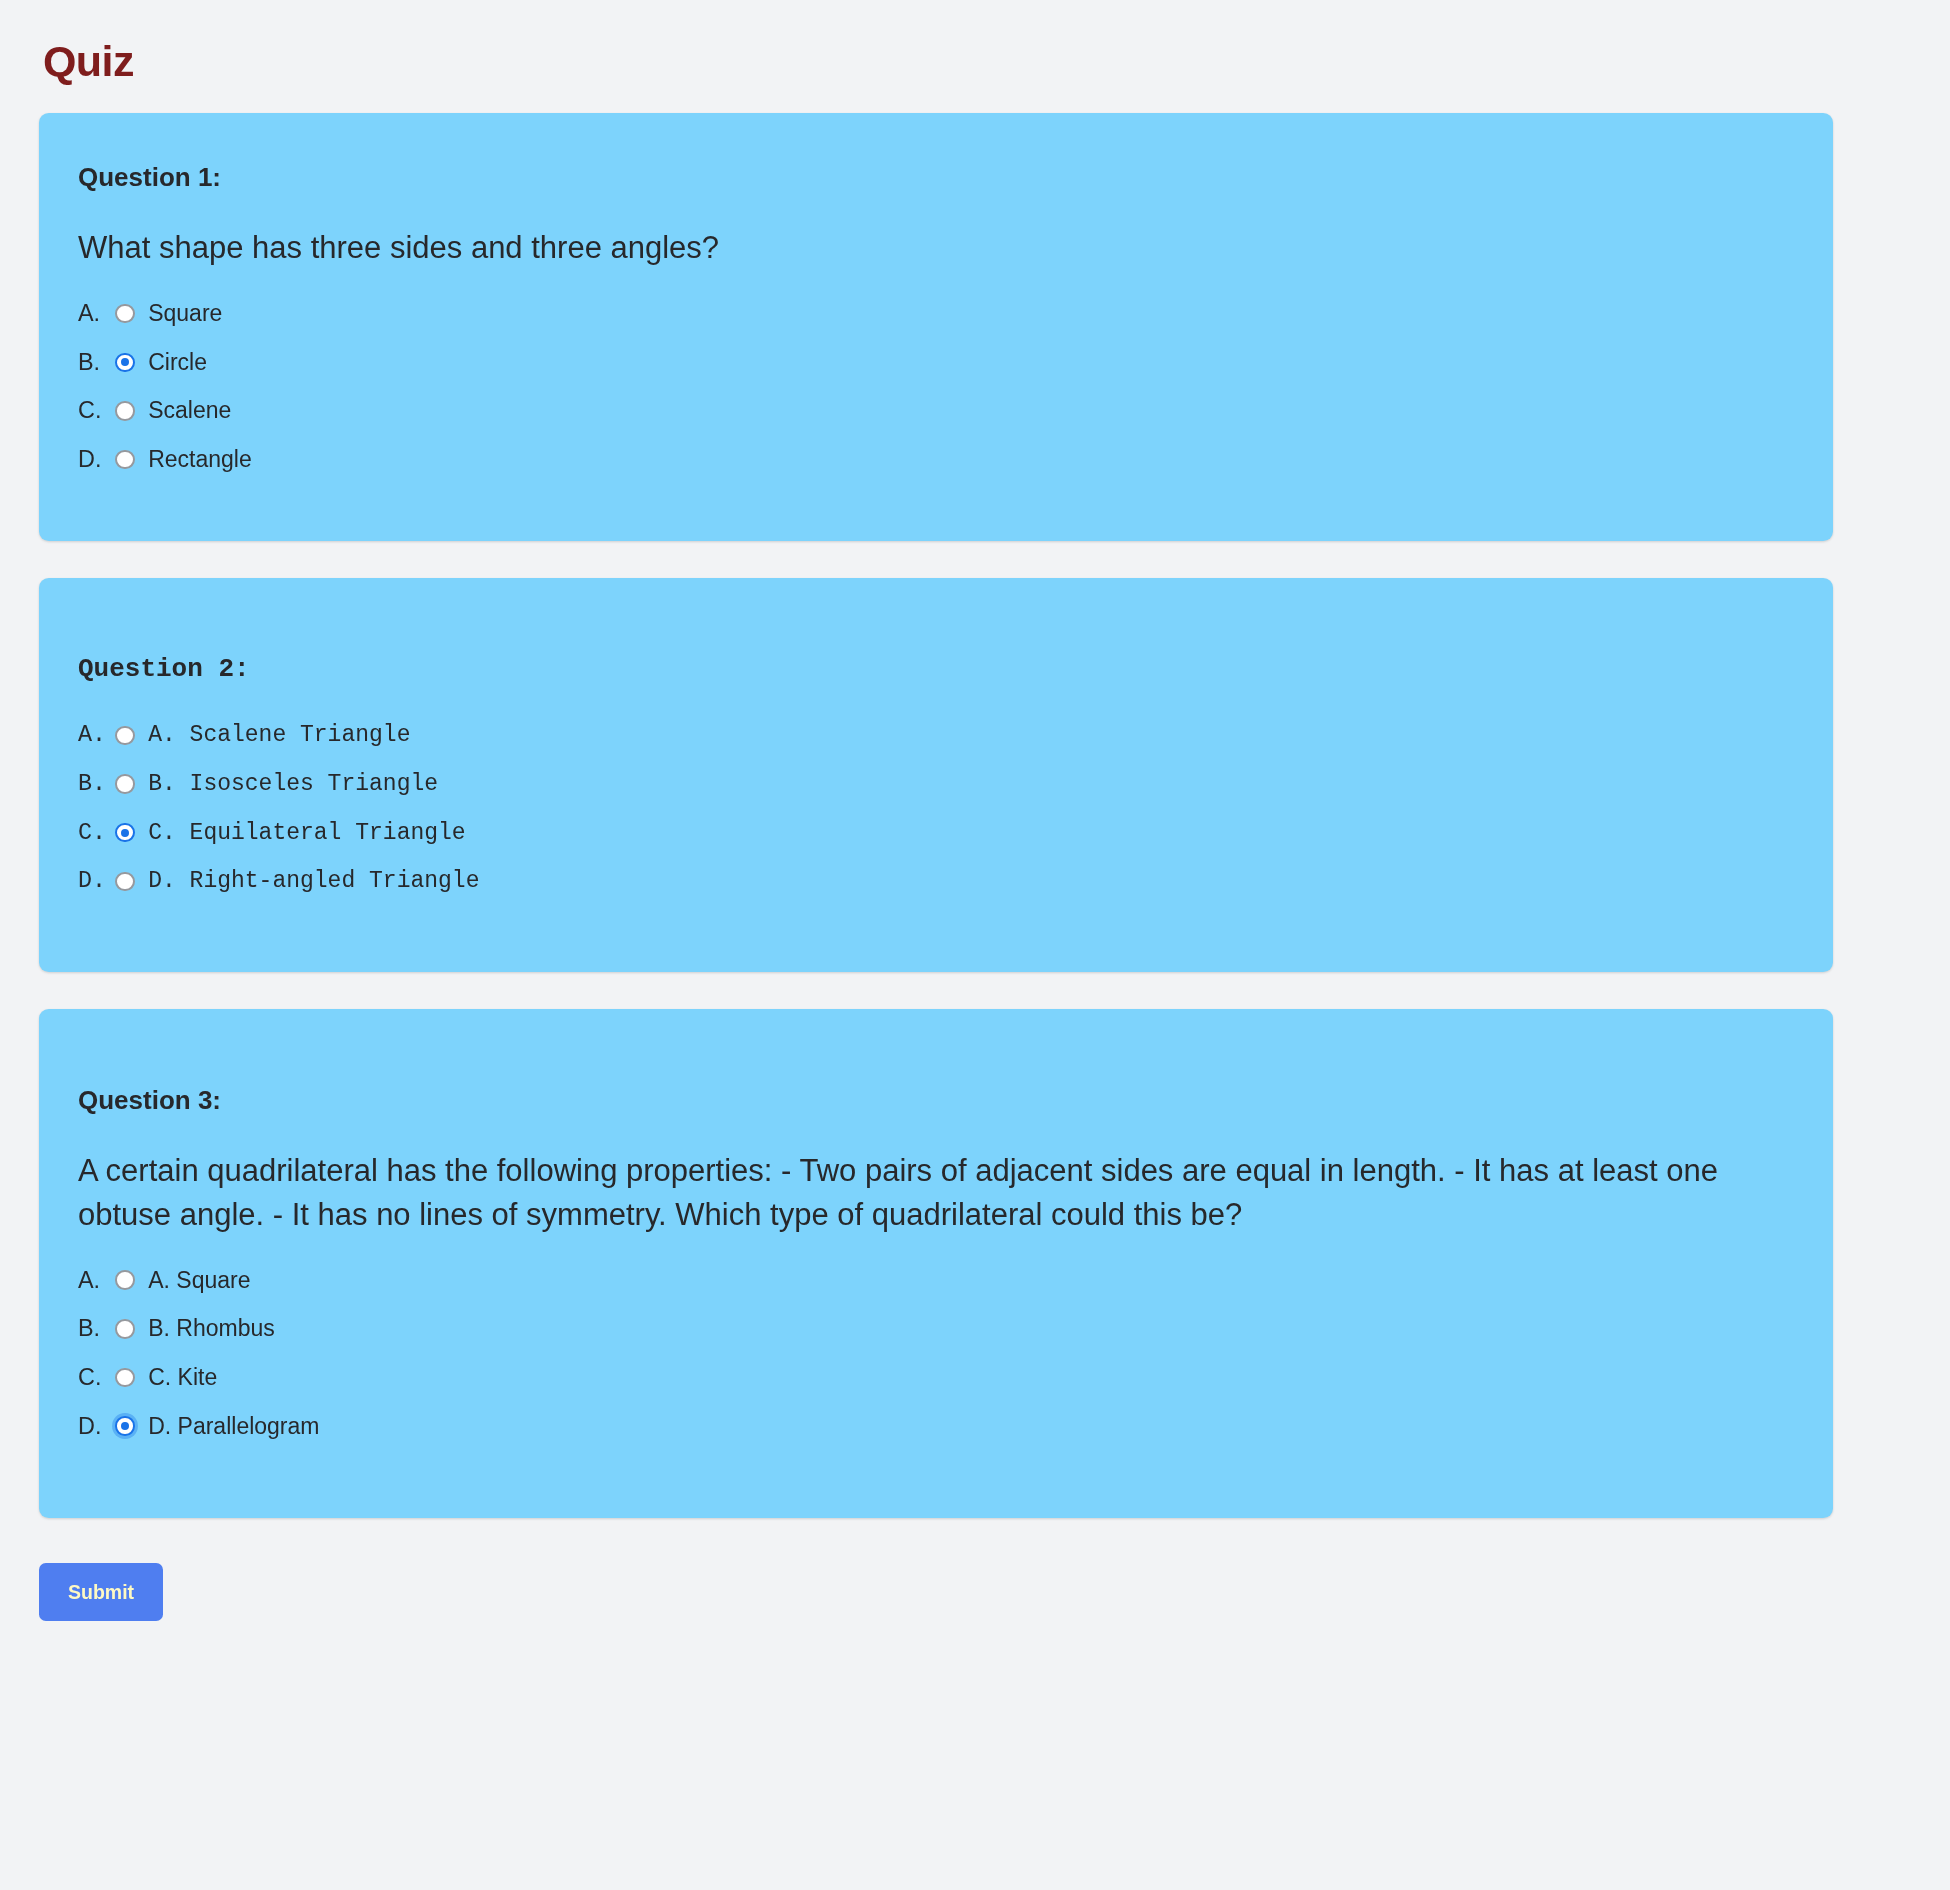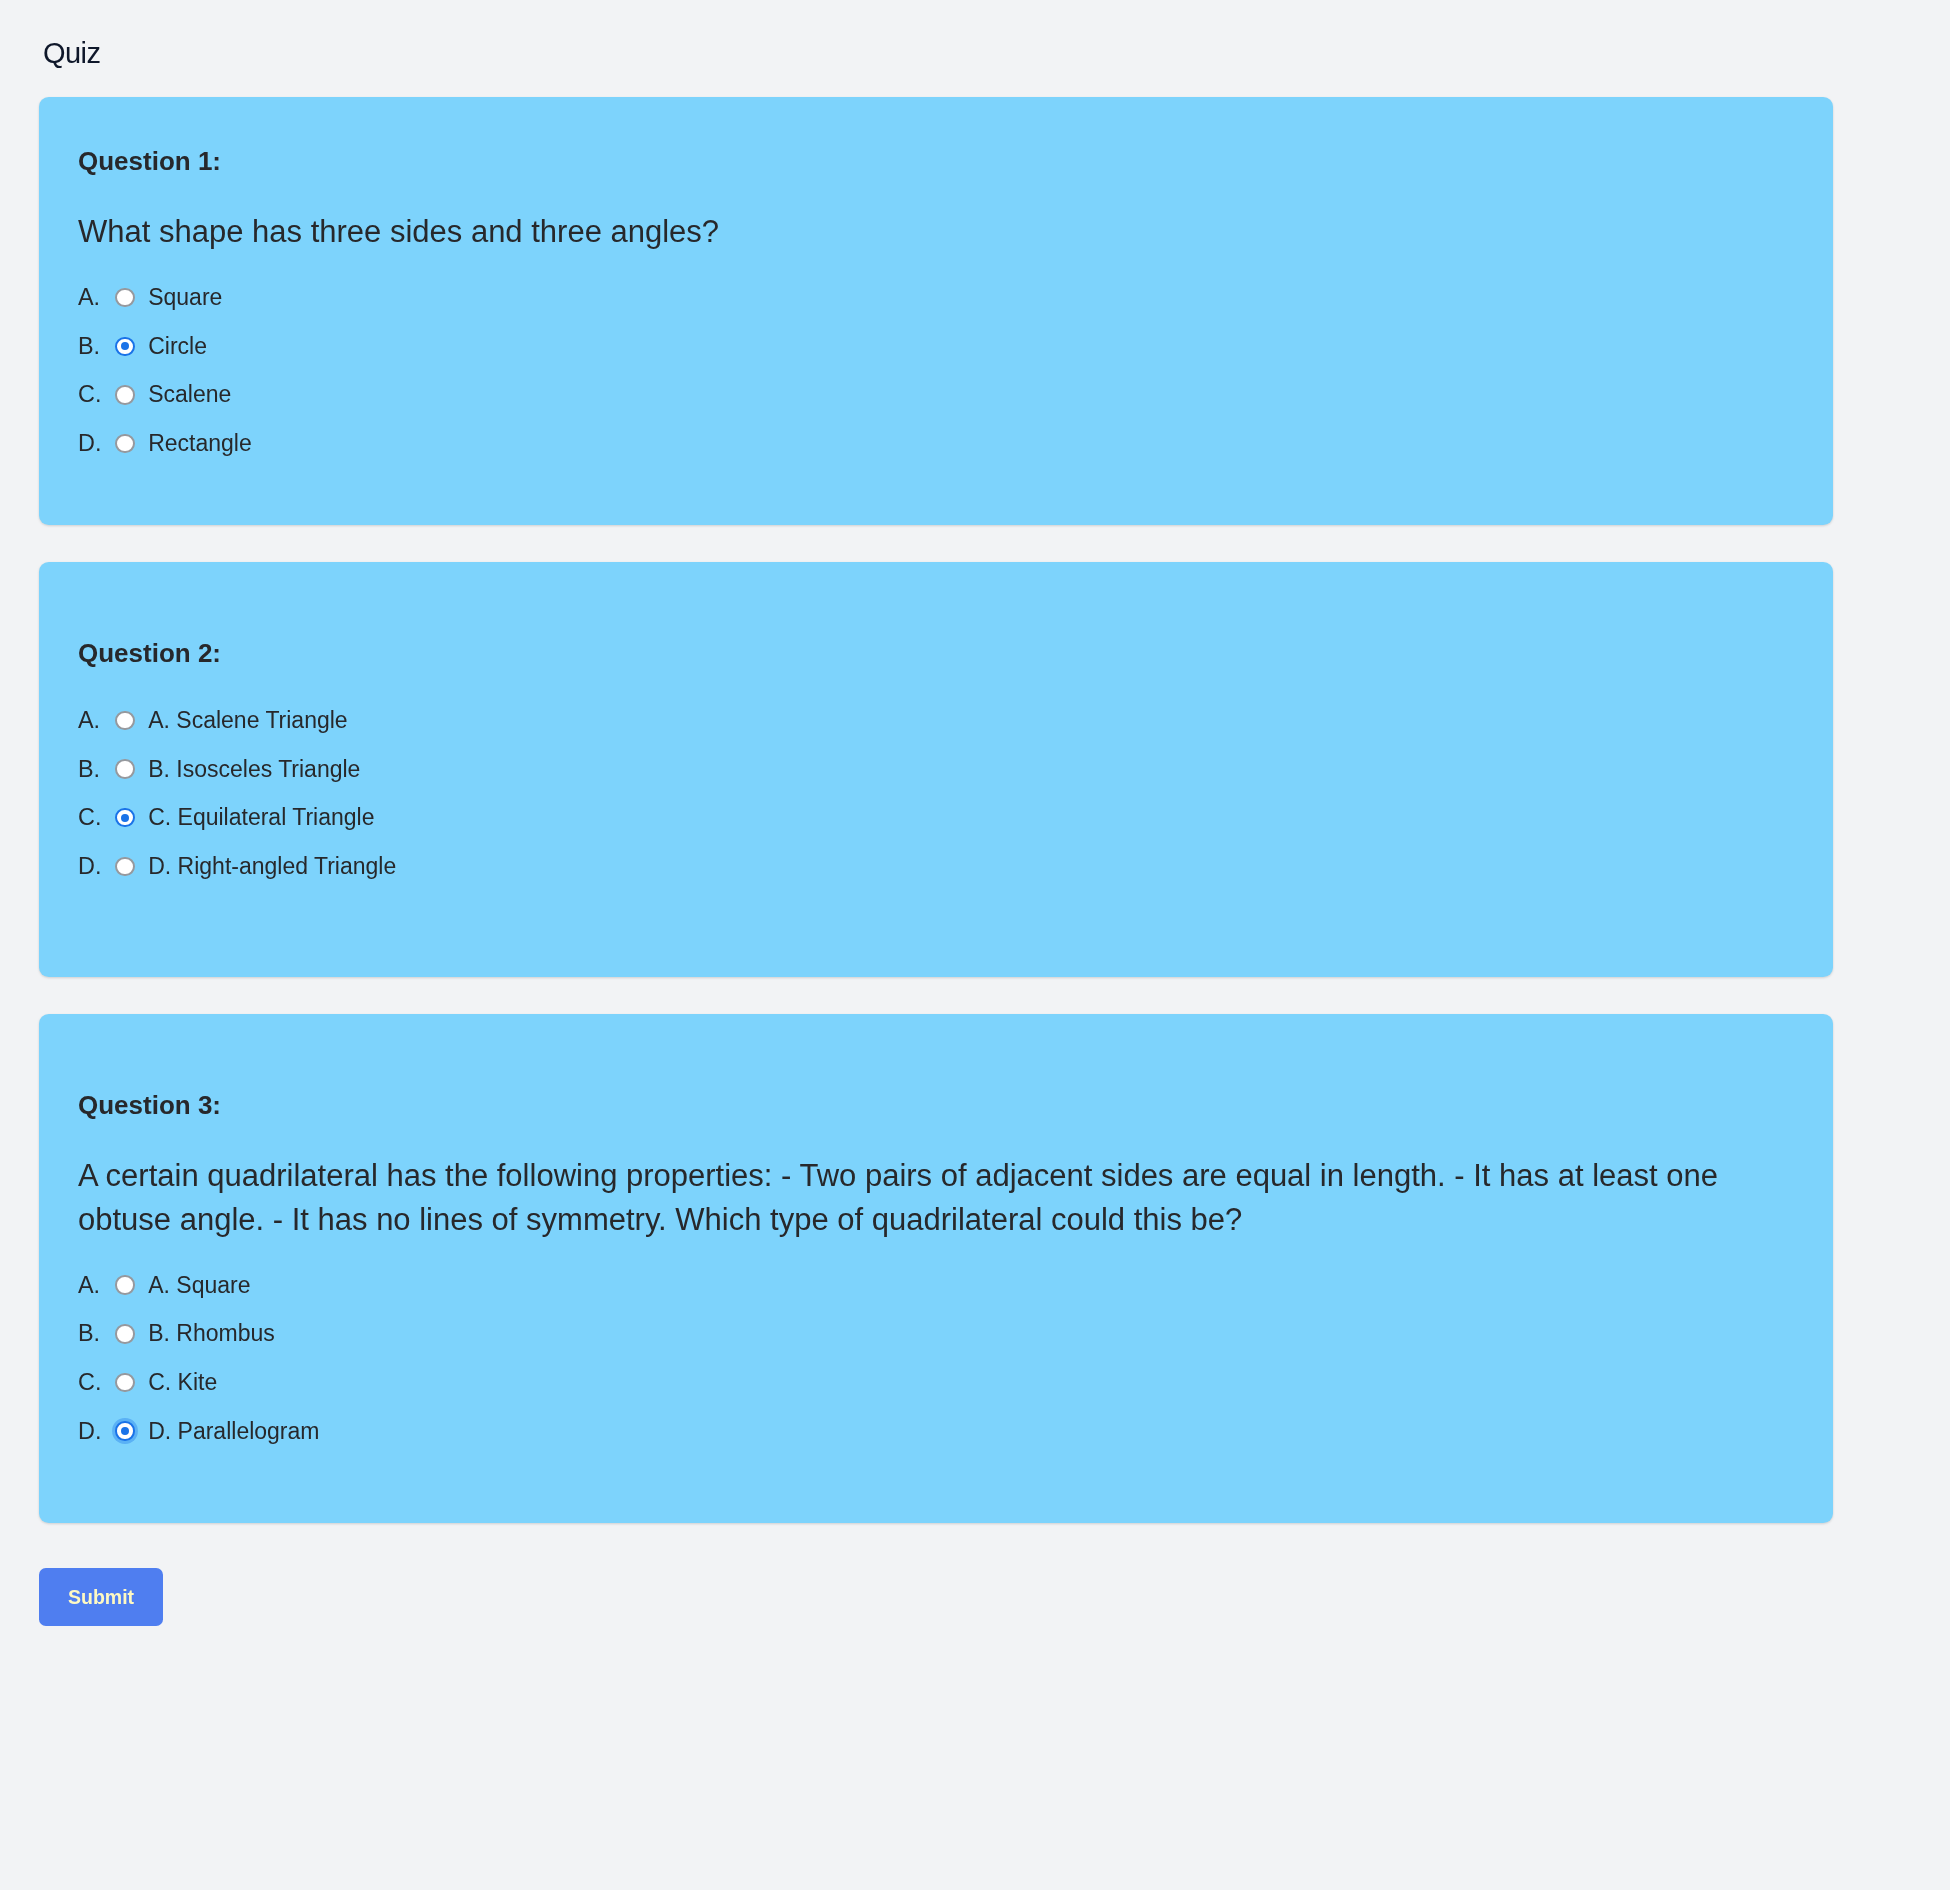--- a/index.html
+++ b/index.html
@@ -14,35 +14,35 @@
     width: 1950px;
     min-height: 1890px;
     padding: 0 0 39px 0;
   }
   .page {
     width: 1872px;
     margin: 0;
     padding: 19.5px 39px 0 39px;
   }
   .page-title {
-    font-size: 29px;
-    font-weight: normal;
+    font-size: 43px;
+    font-weight: bold;
     letter-spacing: -0.5px;
-    color: #0f172a;
+    color: #7f1d1d;
     margin: 17.6px 0 27px 3.9px;
   }
   .card {
     background: #7dd3fc;
     border-radius: 9.8px;
     box-shadow: 0 1px 2.9px rgba(0,0,0,0.10), 0 1px 2px rgba(0,0,0,0.05);
     padding: 43px 39px 43px 39px;
     margin-bottom: 37px;
   }
   .card.q1 { padding-top: 49px; padding-bottom: 51px; }
-  .card.q2 { padding-top: 76px; padding-bottom: 80px; }
+  .card.q2 { padding-top: 76px; padding-bottom: 60px; font-family: Liberation Mono, monospace; }
   .card.q3 { padding-top: 76px; padding-bottom: 62px; }
   .q-label {
     font-size: 26px;
     font-weight: bold;
     color: #27282b;
     margin: 0 0 33px 0;
   }
   .q-text {
     font-size: 31px;
     line-height: 1.42;

